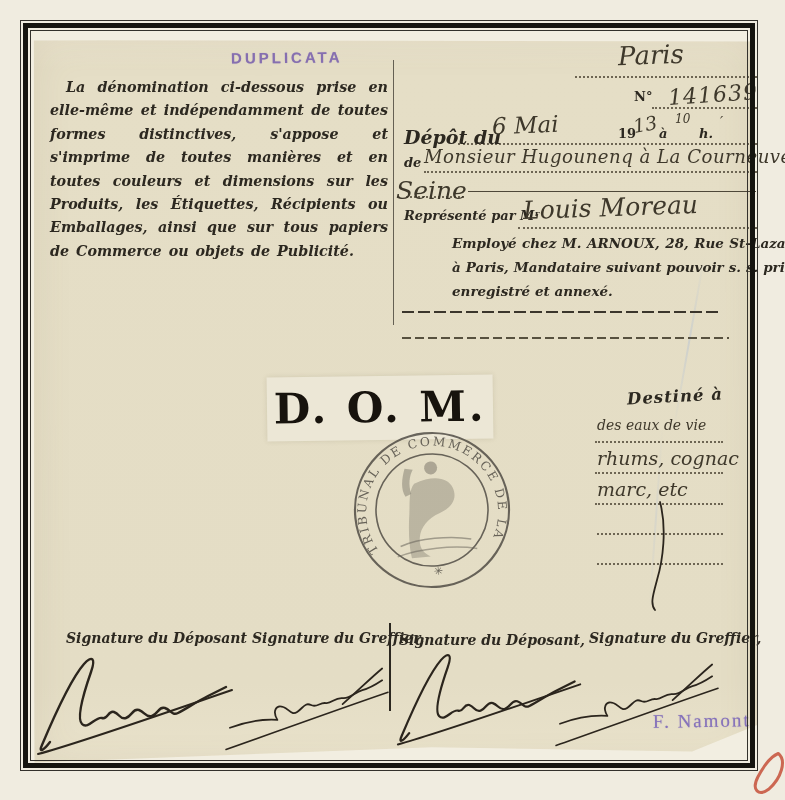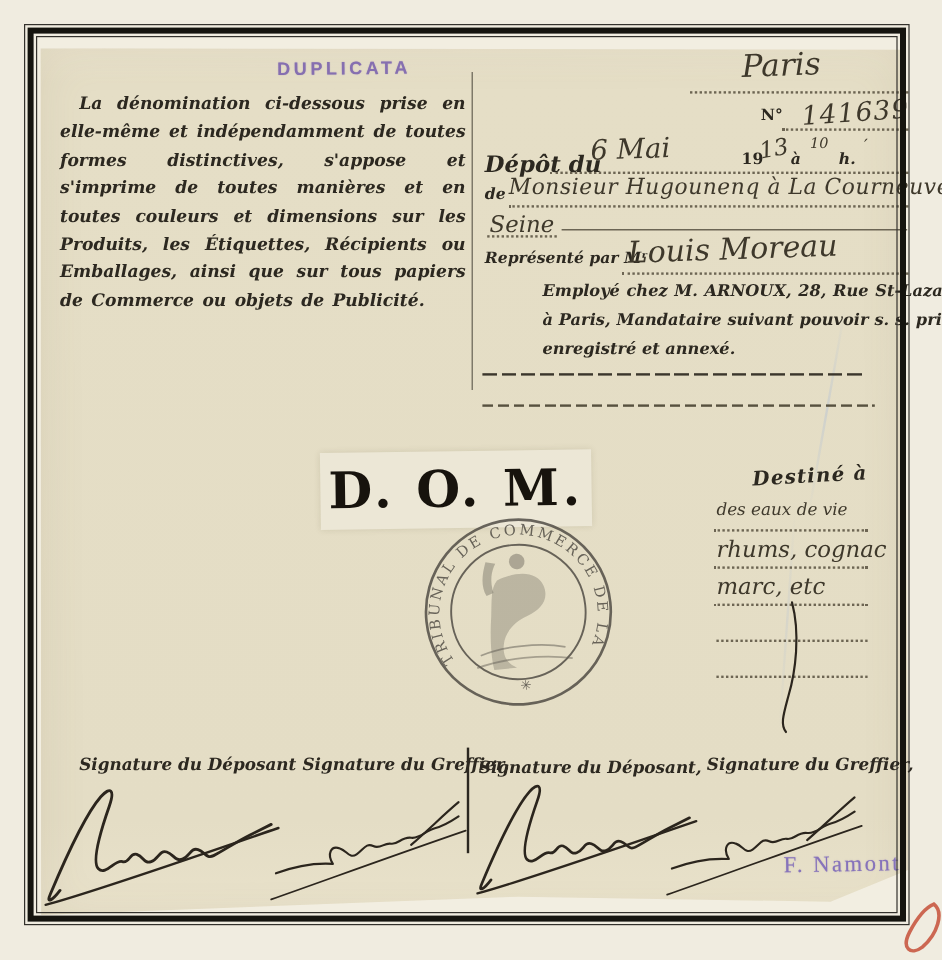--- a/index.html
+++ b/index.html
@@ -70,21 +70,21 @@
   <div class="hand" style="left:633px;top:113px;font-size:19px;transform:rotate(-10deg);">13</div>
   <div class="printed it" style="left:659px;top:126px;font-size:13px;">à</div>
   <div class="hand" style="left:675px;top:112px;font-size:12px;">10</div>
   <div class="printed it" style="left:699px;top:126px;font-size:13px;">h.</div>
   <div class="hand" style="left:720px;top:114px;font-size:14px;">′</div>
 
   <div class="printed it" style="left:404px;top:155px;font-size:13px;">de</div>
   <div class="hand" style="left:424px;top:146px;font-size:18.5px;letter-spacing:.5px;transform:scaleX(.98);transform-origin:left;">Monsieur Hugounenq à La Courneuve</div>
   <div class="dotline" style="left:424px;top:171px;width:333px;"></div>
 
-  <div class="hand" style="left:408px;top:176px;font-size:19px;">Seine</div>
+  <div class="hand" style="left:396px;top:176px;font-size:25px;">Seine</div>
   <div class="solidline" style="left:468px;top:191px;width:288px;"></div>
   <div class="dotline" style="left:406px;top:196px;width:58px;"></div>
 
   <div class="printed it" style="left:404px;top:208px;font-size:13px;">Représenté par Mʳ</div>
   <div class="hand" style="left:523px;top:193px;font-size:25px;transform:rotate(-2deg);">Louis Moreau</div>
   <div class="dotline" style="left:518px;top:227px;width:239px;"></div>
 
   <div class="printed it para" style="left:404px;top:231px;width:354px;font-size:13.5px;line-height:24.2px;margin-left:48px;">Employé chez M. ARNOUX, 28, Rue St-Lazare, à Paris, Mandataire suivant pouvoir s. s. privé, enregistré et annexé.</div>
 
   <div class="dash" style="left:402px;top:311px;width:318px;height:2px;background:repeating-linear-gradient(90deg,#3b362c 0 12px,rgba(0,0,0,0) 12px 16px);"></div>

